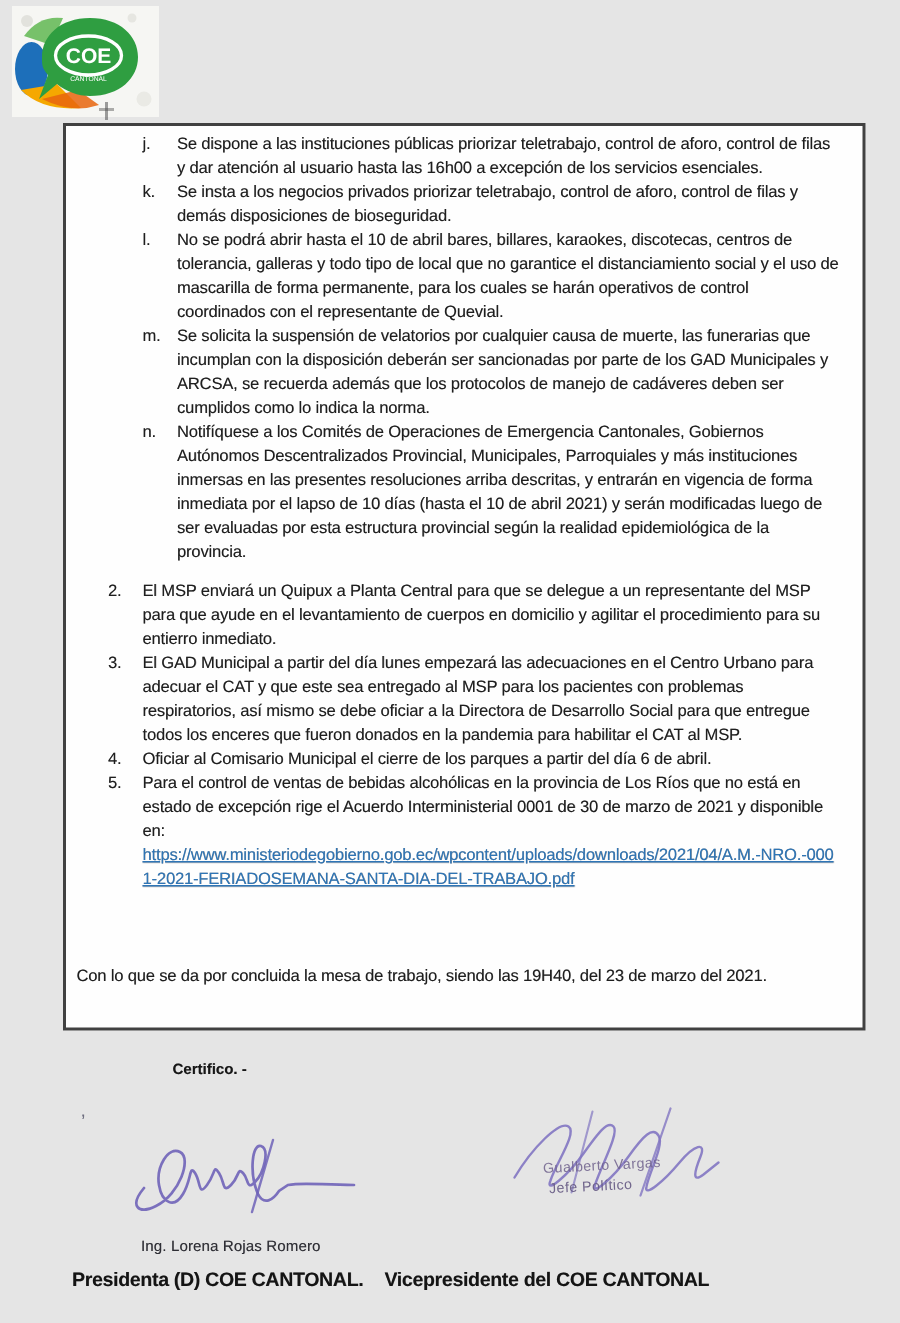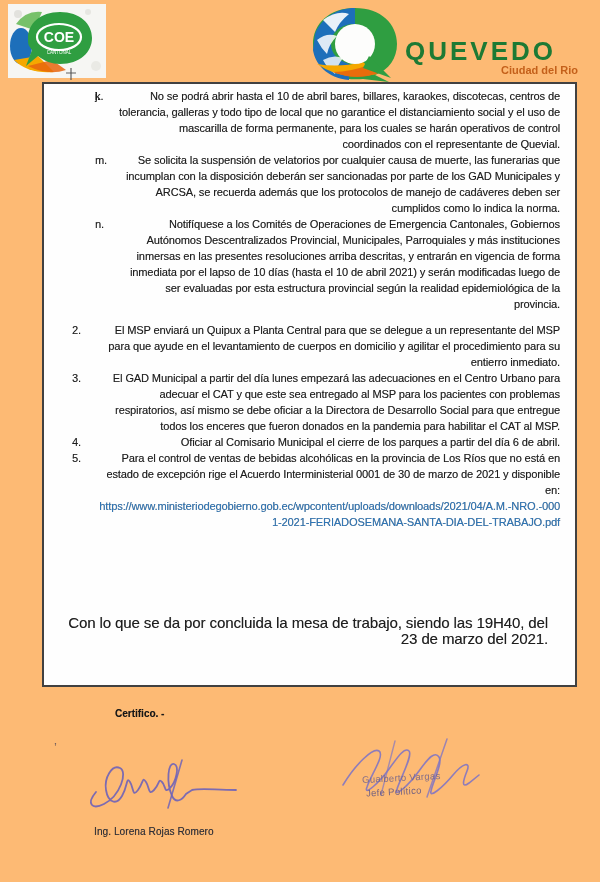--- a/index.html
+++ b/index.html
@@ -5,22 +5,21 @@
   html,body{margin:0;padding:0;}
   body{
     width:600px;height:882px;
     background:#ffffff;
     font-family:"Liberation Sans", sans-serif;
     position:relative;
     color:#212121;
   }
   .page{
     position:absolute;inset:0;width:600px;height:882px;overflow:hidden;
-    background:#fdba74;
-    text-align:right;
+    background:#e5e5e5;
   }
   
   .coe-logo{position:absolute;left:8px;top:4px;width:98px;height:74px;}
   .quevedo-logo{position:absolute;left:293px;top:6px;width:292px;height:76px;}
   
   .res-box{
     position:absolute;left:42px;top:82px;width:535px;height:605px;
     border:2px solid #414141;box-sizing:border-box;
     padding-top:4px;overflow:hidden;
     background:#fefefe;
@@ -34,26 +33,27 @@
   }
   .item .lbl{position:absolute;top:0;}
   .lettered{padding-left:74px;}
   .lettered .lbl{left:51px;}
   .numbered{padding-left:51px;}
   .numbered .lbl{left:28px;}
   .numbered-group{margin-top:10px;}
   .doc-link{
     display:block;
     color:var(--link-color,#2e75b6);
+    text-decoration:underline;
     word-break:break-all;
     cursor:pointer;
   }
   .closing{
-    position:absolute;left:7px;right:15px;bottom:26px;margin:12px;
-    font-size:15px;line-height:16px;letter-spacing:-0.1px;
+    position:absolute;left:7px;right:15px;bottom:26px;margin:0;
+    font-size:11px;line-height:16px;letter-spacing:-0.1px;
     color:#1e1e1e;text-shadow:0.2px 0.2px 0.4px rgba(45,45,45,0.5);
   }
   
   .certify{
     position:absolute;left:115px;top:708px;
     font-size:10px;font-weight:bold;color:#161616;
     text-shadow:0.2px 0.2px 0.4px rgba(45,45,45,0.5);
   }
   .ink-mark{
     position:absolute;left:54px;top:740px;font-size:13px;color:#3c3c55;opacity:.7;
@@ -100,45 +100,32 @@
       <path d="M6,56 Q20,70 46,68 L30,52 Z" fill="#f5a800"></path>
       <path d="M20,62 Q40,72 58,66 L44,56 Z" fill="#e8650d" opacity="0.85"></path>
       <path d="M8,20 Q18,6 34,8 L26,26 Z" fill="#57b447" opacity="0.8"></path>
       <path d="M52,8 C72,8 84,20 84,34 C84,48 72,60 52,60 C44,60 36,57 30,52 L18,62 L24,46 C20,41 20,40 20,34 C20,20 32,8 52,8 Z" fill="#2f9e41"></path>
       <ellipse cx="51" cy="33" rx="22" ry="13" fill="none" stroke="#ffffff" stroke-width="2.2"></ellipse>
       <text x="51" y="38" text-anchor="middle" font-family="Liberation Sans, sans-serif" font-size="14" font-weight="bold" fill="#ffffff">COE</text>
       <text x="51" y="50" text-anchor="middle" font-family="Liberation Sans, sans-serif" font-size="4.5" fill="#ffffff">CANTONAL</text>
     </svg>
   </div>
 
-  <div class="quevedo-logo">
-    <svg width="292" height="76" viewBox="0 0 292 76">
-      <path d="M62,2 C88,2 104,18 104,38 C104,52 96,64 82,69 L96,76 L70,73 C38,76 20,58 20,38 C20,18 36,2 62,2 Z" fill="#2f9e41"></path>
-      <path d="M62,2 C44,2 28,12 22,28 L20,44 C22,58 34,72 56,74 L56,58 C44,54 38,47 38,38 C38,26 48,18 62,18 Z" fill="#1d6fba"></path>
-      <path d="M30,14 Q44,4 56,8 Q46,16 42,26 Q36,20 30,14 Z" fill="#ffffff" opacity="0.9"></path>
-      <path d="M24,34 Q34,26 44,30 Q36,38 34,48 Q28,42 24,34 Z" fill="#ffffff" opacity="0.85"></path>
-      <path d="M30,54 Q40,48 50,52 Q44,60 42,68 Q34,62 30,54 Z" fill="#ffffff" opacity="0.8"></path>
-      <path d="M24,58 Q50,76 84,68 L70,56 Q46,62 24,58 Z" fill="#f5a800"></path>
-      <path d="M40,66 Q64,76 88,66 L78,58 Q58,66 40,66 Z" fill="#e8650d" opacity="0.9"></path>
-      <circle cx="62" cy="38" r="20" fill="#fdfdfc"></circle>
-      <path d="M76,50 L98,72 L70,62 Z" fill="#2f9e41"></path>
-      <text x="112" y="54" font-family="Liberation Sans, sans-serif" font-size="26" font-weight="bold" letter-spacing="3" fill="#1d7a34">QUEVEDO</text>
-      <text x="285" y="68" text-anchor="end" font-family="Liberation Sans, sans-serif" font-size="11" font-weight="bold" fill="#c4601a">Ciudad del Rio</text>
-    </svg>
-  </div>
 
   <div class="scan-tick"></div>
 
   <div class="res-box">
 
     <div class="item lettered">
       <span class="lbl">j.</span>
+      <span class="txt">Se dispone a las instituciones públicas priorizar teletrabajo, control de aforo, control de filas y dar atención al usuario hasta las 16h00 a excepción de los servicios esenciales.</span>
     </div>
     <div class="item lettered">
       <span class="lbl">k.</span>
+      <span class="txt">Se insta a los negocios privados priorizar teletrabajo, control de aforo, control de filas y demás disposiciones de bioseguridad.</span>
     </div>
     <div class="item lettered">
       <span class="lbl">l.</span>
       <span class="txt">No se podrá abrir hasta el 10 de abril bares, billares, karaokes, discotecas, centros de tolerancia, galleras y todo tipo de local que no garantice el distanciamiento social y el uso de mascarilla de forma permanente, para los cuales se harán operativos de control coordinados con el representante de Quevial.</span>
     </div>
     <div class="item lettered">
       <span class="lbl">m.</span>
       <span class="txt">Se solicita la suspensión de velatorios por cualquier causa de muerte, las funerarias que incumplan con la disposición deberán ser sancionadas por parte de los GAD Municipales y ARCSA, se recuerda además que los protocolos de manejo de cadáveres deben ser cumplidos como lo indica la norma.</span>
     </div>
     <div class="item lettered">
@@ -182,14 +169,17 @@
   <div class="sig-left-name">Ing. Lorena Rojas Romero</div>
 
   <svg class="sig-right" viewBox="0 0 150 68">
     <path d="M8,50 C20,30 38,12 44,16 C50,20 36,40 32,52 C28,62 44,48 54,34 C64,20 70,12 74,16 C78,20 66,42 62,54 C58,64 74,50 84,36 C94,22 100,16 104,22 C108,28 98,46 96,56 C94,64 108,52 118,40 C128,28 136,26 132,36 C128,46 126,54 134,48 L144,40" fill="none" stroke="#8276c2" stroke-width="1.6" stroke-linecap="round" opacity="0.9"></path>
     <path d="M112,4 L92,62" fill="none" stroke="#8276c2" stroke-width="1.5" stroke-linecap="round" opacity="0.8"></path>
     <path d="M60,6 L46,60" fill="none" stroke="#8276c2" stroke-width="1.4" stroke-linecap="round" opacity="0.7"></path>
   </svg>
   <div class="sig-right-name">Gualberto Vargas</div>
   <div class="sig-right-role">Jefe Político</div>
 
+  <div class="footer-titles">
+    <span class="ft-left">Presidenta (D) COE CANTONAL.</span><span class="ft-right">Vicepresidente del COE CANTONAL</span>
+  </div>
 
 </div>
 
 </body></html>

